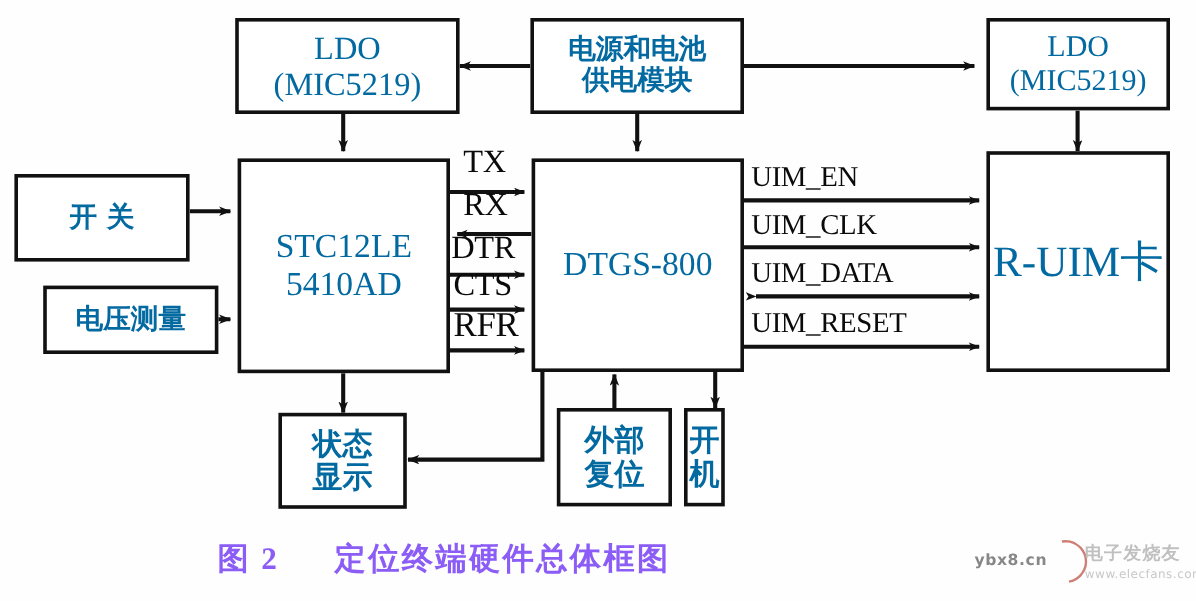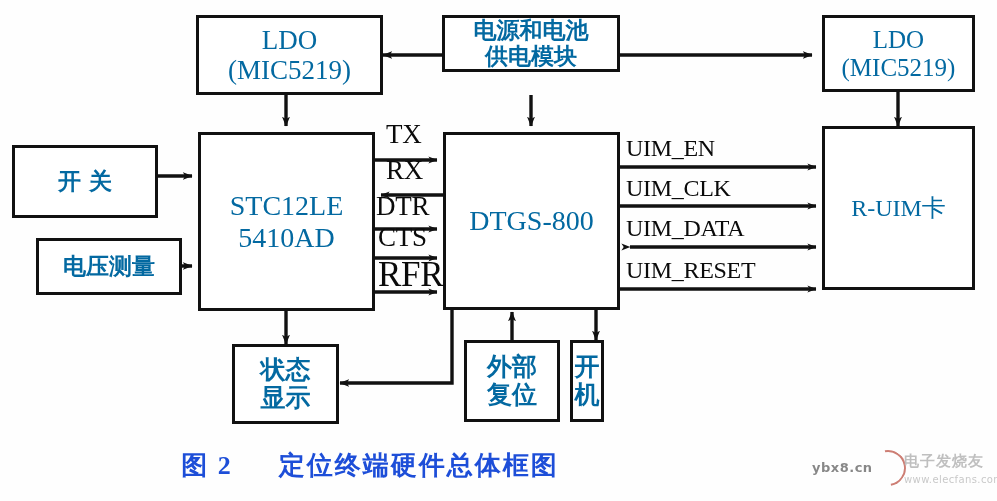--- a/index.html
+++ b/index.html
@@ -64,21 +64,21 @@
   #caption {
     position: absolute;
     left: 0;
     top: 448px;
     width: 740px;
     text-align: center;
     font-family: "DejaVu Sans", "Liberation Sans", sans-serif;
     font-weight: 700;
     font-size: 26px;
     letter-spacing: 2px;
-    color: #1d4ed8;
+    color: #8b5cf6;
     z-index: 5;
   }
   #caption .num {
     font-family: "Liberation Serif", "DejaVu Serif", serif;
     font-weight: 700;
   }
   #watermark {
     position: absolute;
     left: 812px;
     top: 448px;
@@ -178,21 +178,21 @@
 
       <path d="M596,310 L596,340" marker-end="url(#ah)"></path>
     </g>
   </svg>
 
   <div class="box latin" style="left:196px; top:15px; width:187px; height:80px; font-size:27px;">
     <span class="lbl">LDO
 (MIC5219)</span>
   </div>
 
-  <div class="box cjk" style="left:442px; top:15px; width:178px; height:57px; font-size:23px;">
+  <div class="box cjk" style="left:442px; top:15px; width:178px; height:80px; font-size:23px;">
     <span class="lbl">电源和电池
 供电模块</span>
   </div>
 
   <div class="box latin" style="left:822px; top:15px; width:153px; height:77px; font-size:25px;">
     <span class="lbl">LDO
 (MIC5219)</span>
   </div>
 
   <div class="box cjk" style="left:12px; top:145px; width:146px; height:73px; font-size:23px;">
@@ -205,21 +205,21 @@
 
   <div class="box latin" style="left:198px; top:132px; width:177px; height:179px; font-size:28px;">
     <span class="lbl">STC12LE
 5410AD</span>
   </div>
 
   <div class="box latin" style="left:443px; top:132px; width:177px; height:178px; font-size:28px;">
     <span class="lbl">DTGS-800</span>
   </div>
 
-  <div class="box latin" style="left:822px; top:126px; width:153px; height:164px; font-size:24px;">
+  <div class="box latin" style="left:822px; top:126px; width:153px; height:184px; font-size:36px;">
     <span class="lbl cjk-mix">R-UIM卡</span>
   </div>
 
   <div class="box cjk" style="left:464px; top:340px; width:96px; height:82px; font-size:25px;">
     <span class="lbl">外部
 复位</span>
   </div>
 
   <div class="box cjk" style="left:232px; top:344px; width:107px; height:80px; font-size:25px;">
     <span class="lbl">状态
@@ -227,21 +227,21 @@
   </div>
 
   <div class="box cjk" style="left:570px; top:340px; width:34px; height:82px; font-size:25px;">
     <span class="lbl">开机</span>
   </div>
 
   <div class="sig" style="left:386px; top:119px; font-size:27px;">TX</div>
   <div class="sig" style="left:386px; top:155px; font-size:27px;">RX</div>
   <div class="sig" style="left:376px; top:191px; font-size:27px;">DTR</div>
   <div class="sig" style="left:378px; top:222px; font-size:27px;">CTS</div>
-  <div class="sig" style="left:378px; top:255px; font-size:35px;">RFR</div>
+  <div class="sig" style="left:378px; top:255px; font-size:29px;">RFR</div>
 
   <div class="sig" style="left:626px; top:135px; font-size:24px;">UIM_EN</div>
   <div class="sig" style="left:626px; top:175px; font-size:24px;">UIM_CLK</div>
   <div class="sig" style="left:626px; top:215px; font-size:24px;">UIM_DATA</div>
   <div class="sig" style="left:626px; top:257px; font-size:24px;">UIM_RESET</div>
 
   <div id="caption">
     <span class="num">图 2</span>
     <span style="display:inline-block; width:24px;"></span>
     <span>定位终端硬件总体框图</span>

